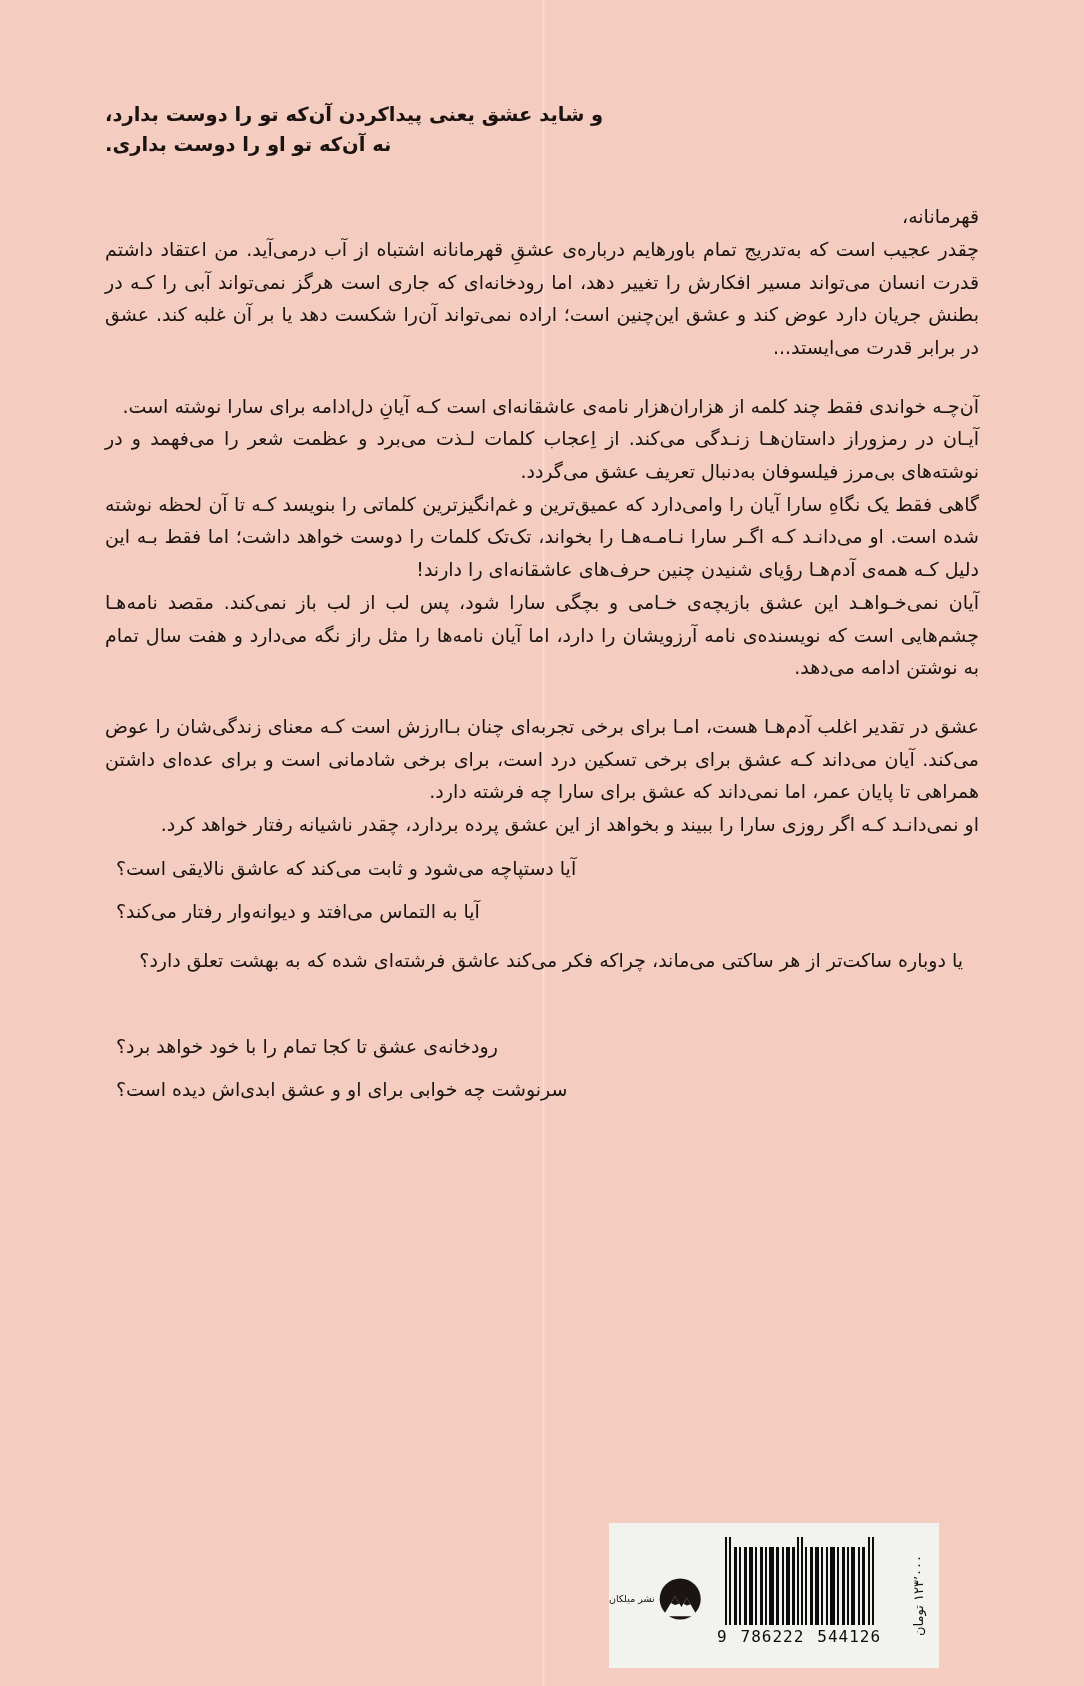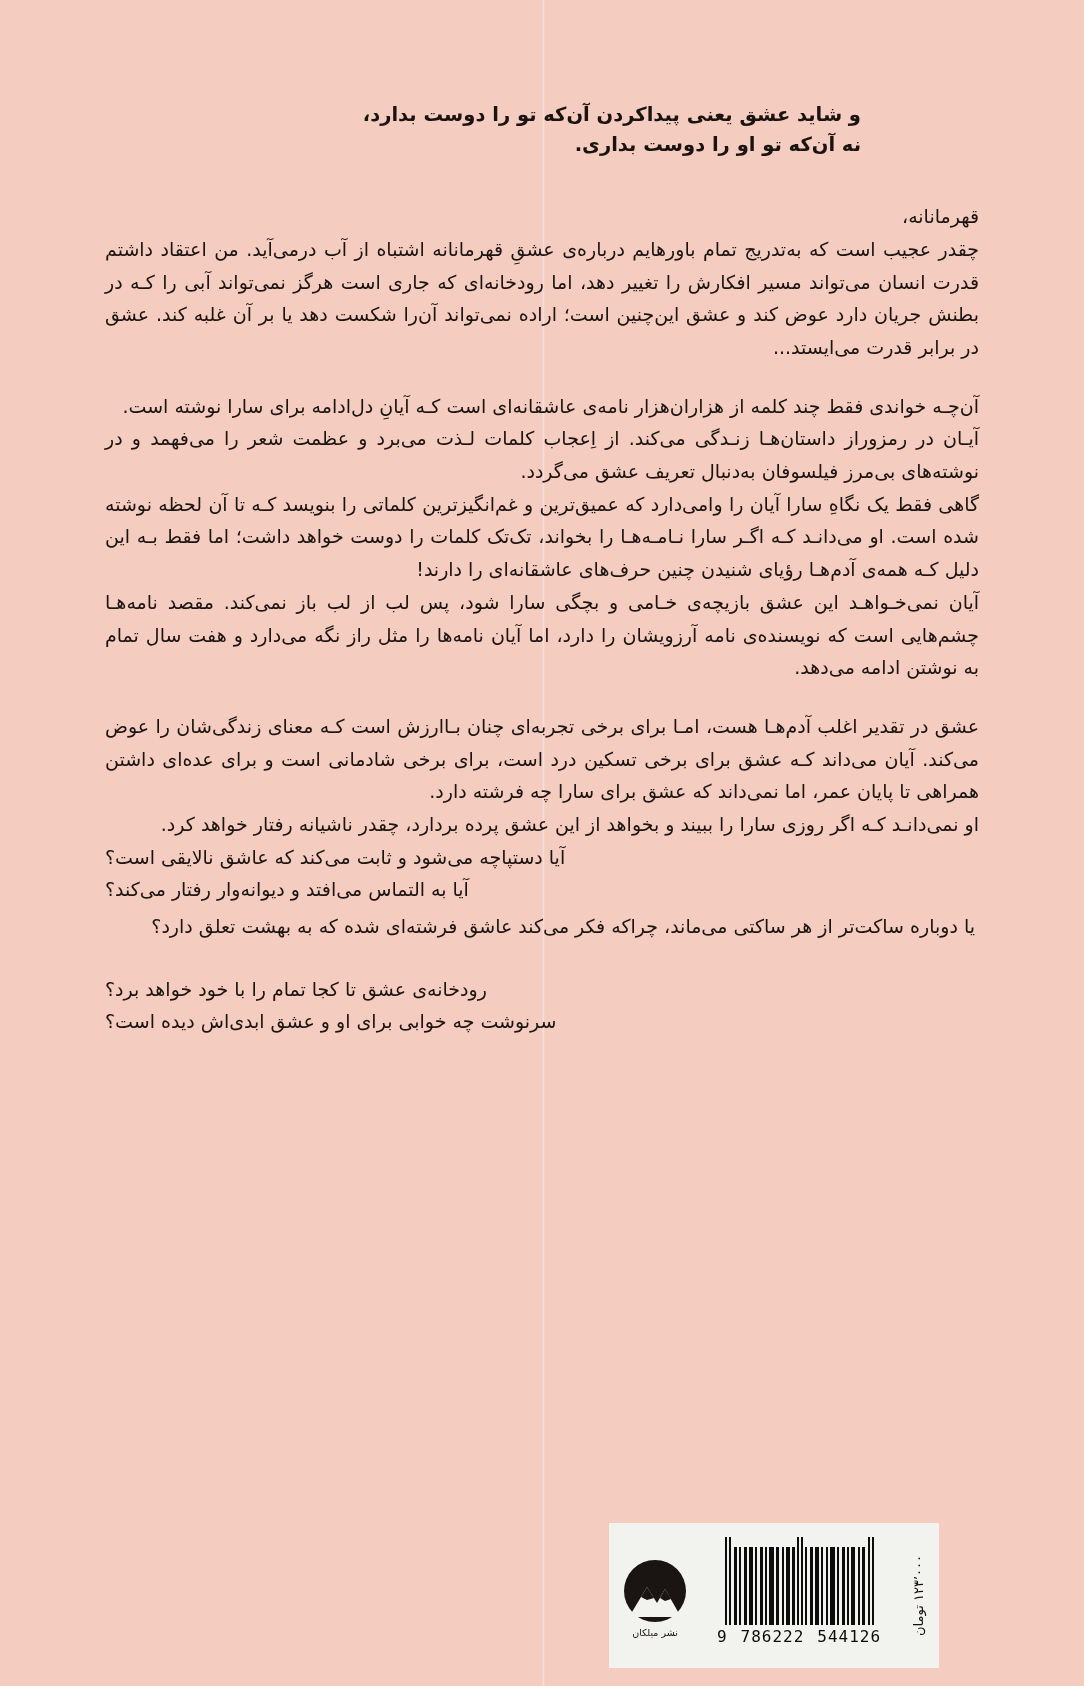--- a/index.html
+++ b/index.html
@@ -19,62 +19,62 @@
   .page{
     position:absolute;inset:0;
     padding:100px 105px 0 105px;
     box-sizing:border-box;
   }
   .epigraph{
     font-weight:bold;
     font-size:19.5px;
     line-height:1.55;
     color:#1b1310;
-    text-align:right;
+    text-align:left;
     direction:rtl;
     margin:0 0 40px 0;
     padding-right:118px;
   }
   .para{
     font-size:19px;
     line-height:1.72;
     color:#1c1411;
     margin:0;
     direction:rtl;
     text-align:justify;
   }
   .gap-md{height:26px;}
   .salutation{
     font-size:19px;line-height:1.72;color:#1c1411;margin:0;
     direction:rtl;text-align:right;
   }
   .qline{
-    font-size:19px;line-height:1.72;color:#1c1411;margin:0;
+    font-size:19px;line-height:1.72;color:#1c1411;margin:11px;
     direction:rtl;text-align:left;
   }
   .qline-just{
-    font-size:19px;line-height:1.72;color:#1c1411;margin:4px;
+    font-size:19px;line-height:1.72;color:#1c1411;margin:16px;
     direction:rtl;text-align:justify;
   }
   
   .footer-strip{
     position:absolute;
     right:145px;
     bottom:18px;
     width:330px;
     height:145px;
     background:#f2f2ee;
     display:flex;
     flex-direction:row-reverse;
     align-items:stretch;
   }
   .logo-cell{
     width:92px;
     display:flex;
-    flex-direction:column;
+    flex-direction:row;
     align-items:center;
     justify-content:center;
     gap:4px;
     padding-top:6px;
   }
   .logo-mark{width:64px;height:64px;display:block;}
   .logo-name{
     font-size:9.5px;
     color:#17120f;
     letter-spacing:.3px;

